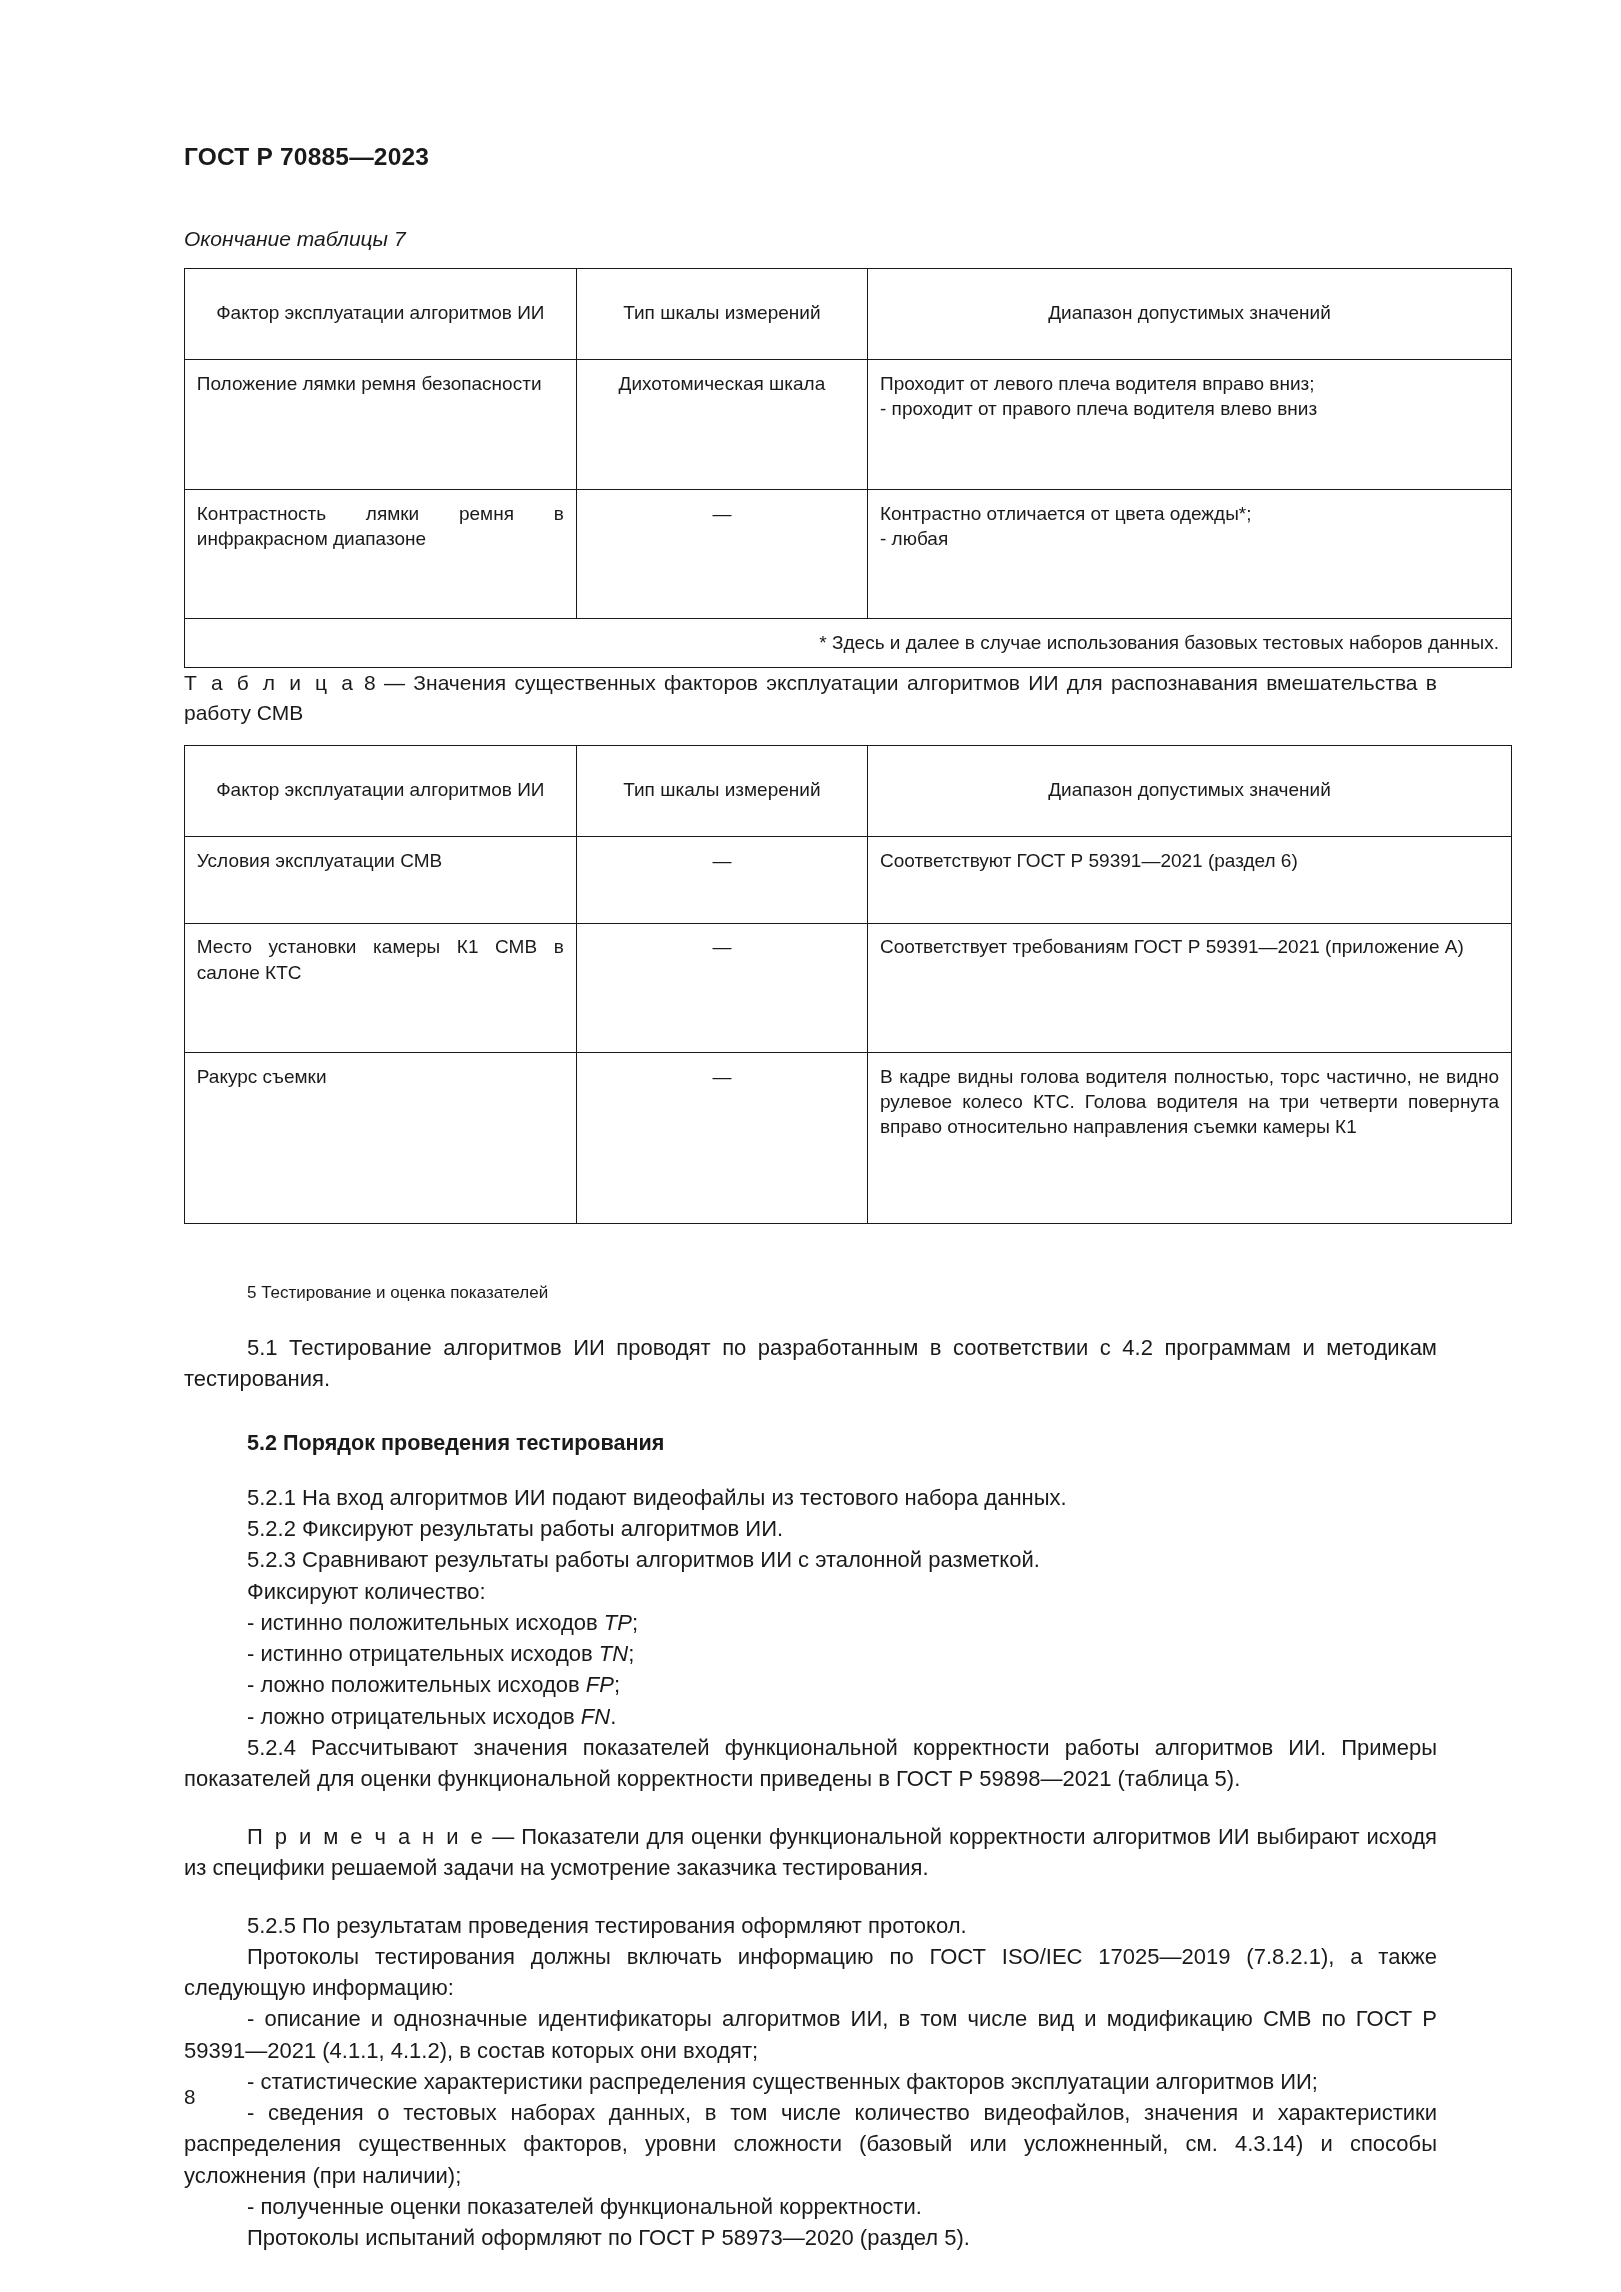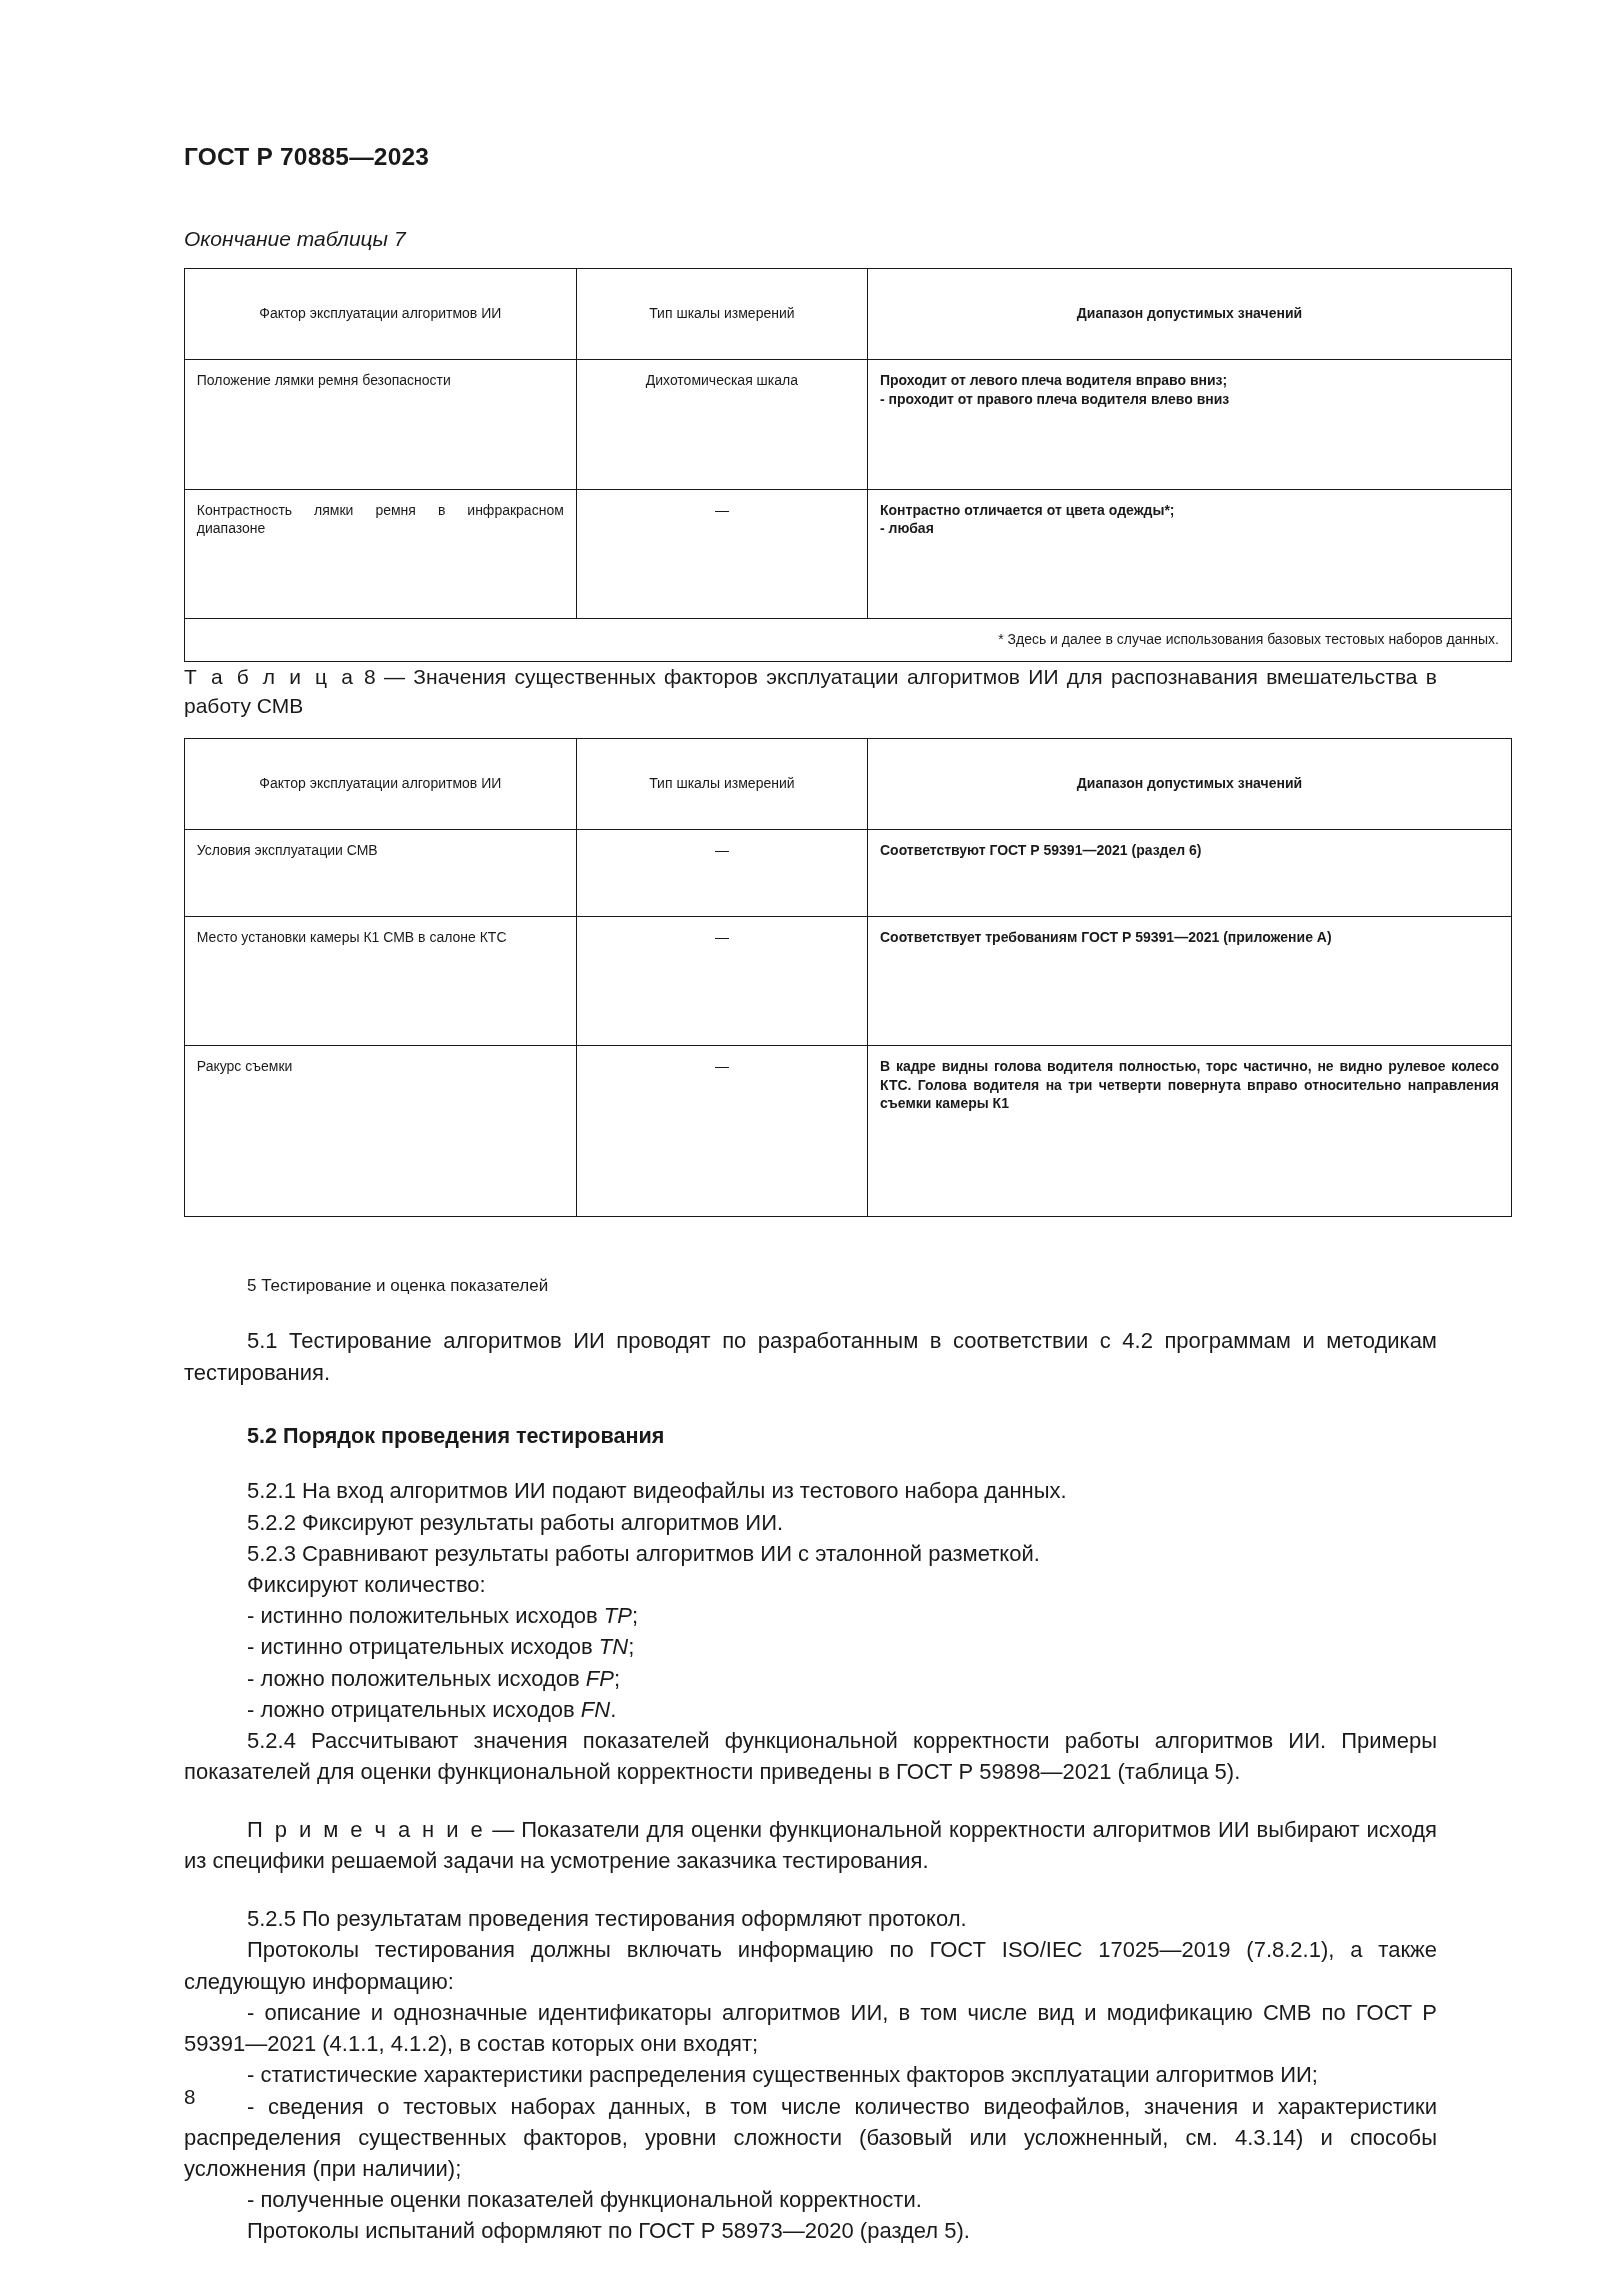--- a/index.html
+++ b/index.html
@@ -63,34 +63,34 @@
   table.gost {
     border-collapse: collapse;
     width: 1253px;
     margin-top: 16.7px;
     table-layout: fixed;
   }
   table.gost td, table.gost th {
     border: 1.3px solid #1a1a1a;
     vertical-align: top;
     padding: 10.8px 11.8px 11.8px 11.8px;
-    font-size: 14px;
+    font-size: 19px;
     line-height: 1.33;
     font-weight: normal;
   }
   table.gost thead td {
     text-align: center;
     vertical-align: middle;
     padding-top: 13.7px;
     padding-bottom: 15.7px;
     height: 61px;
   }
   table.gost .c1 { width: 367px; }
   table.gost .c2 { width: 267px; text-align: center; }
-  table.gost .c3 { width: 619px; font-weight: bold; }
+  table.gost .c3 { width: 619px; }
   td.justify { text-align: justify; text-justify: inter-word; }
   td.center-mid { text-align: center; vertical-align: top; }
   td.footnote {
     text-align: right;
     padding-left: 29px;
     padding-top: 11.8px;
     padding-bottom: 12.7px;
   }
   table.gost tr.tall td { height: 106px; }
   table.gost tr.tall2 td { height: 63px; }

